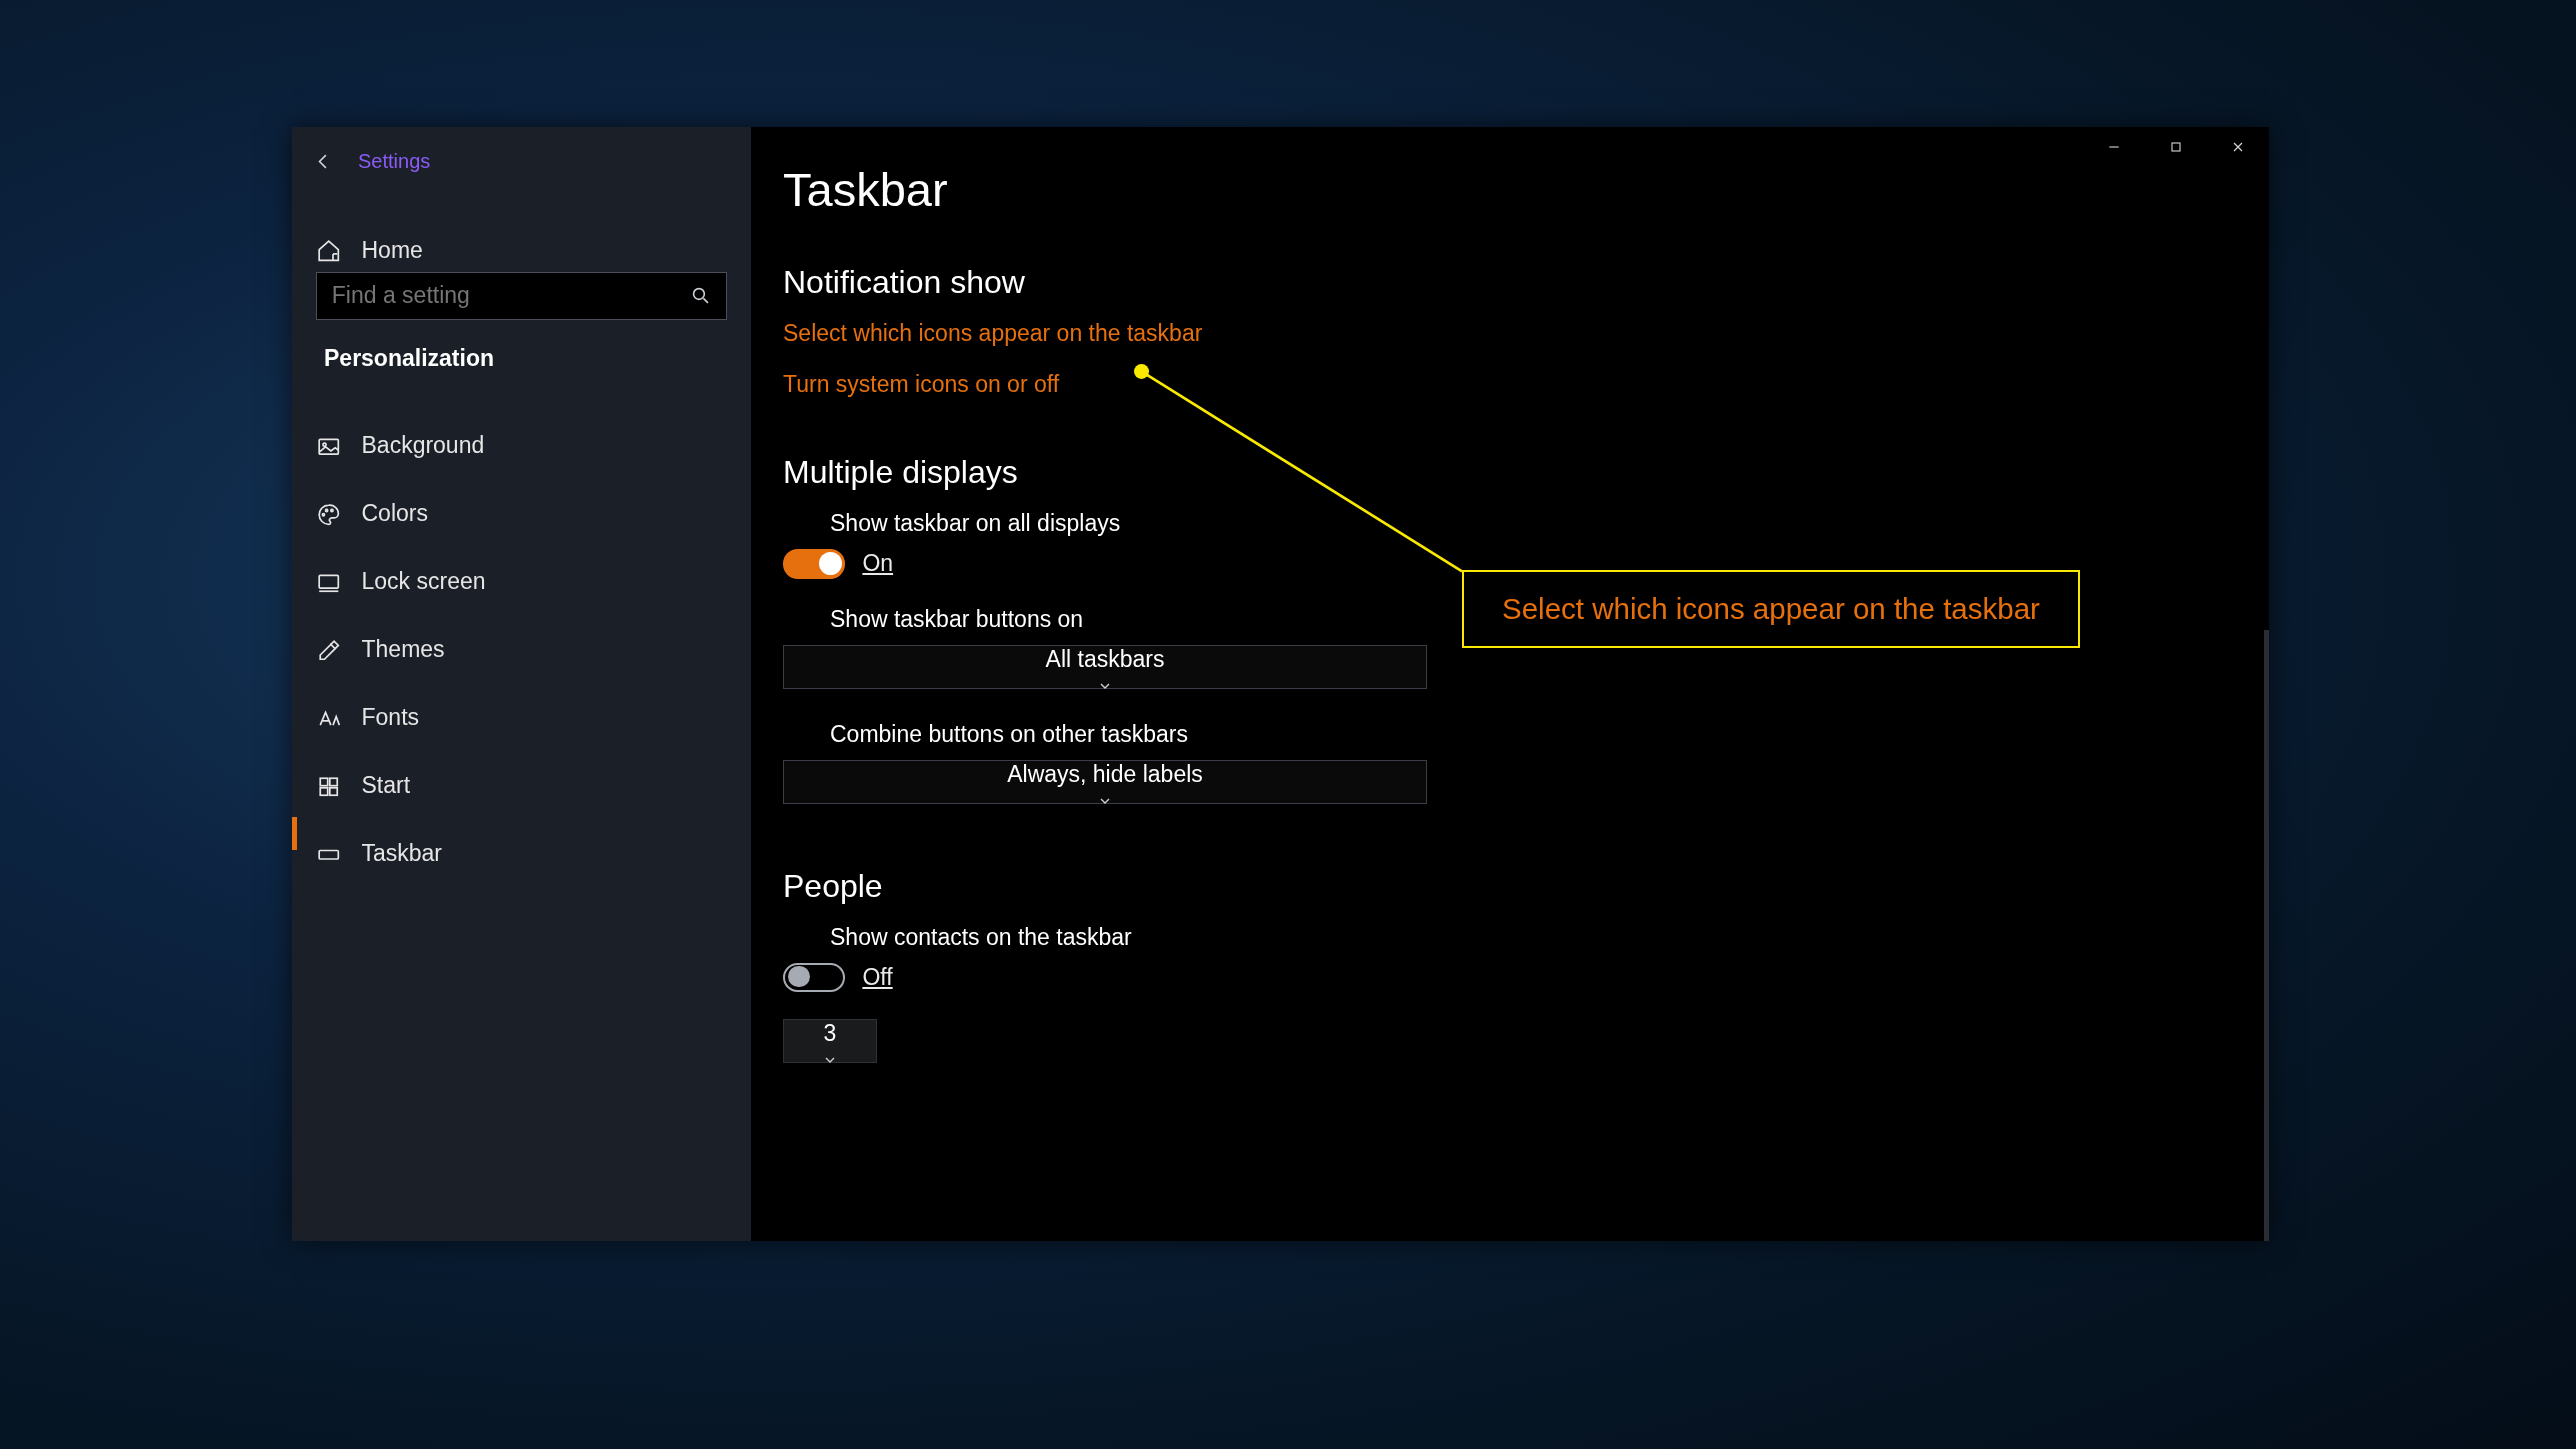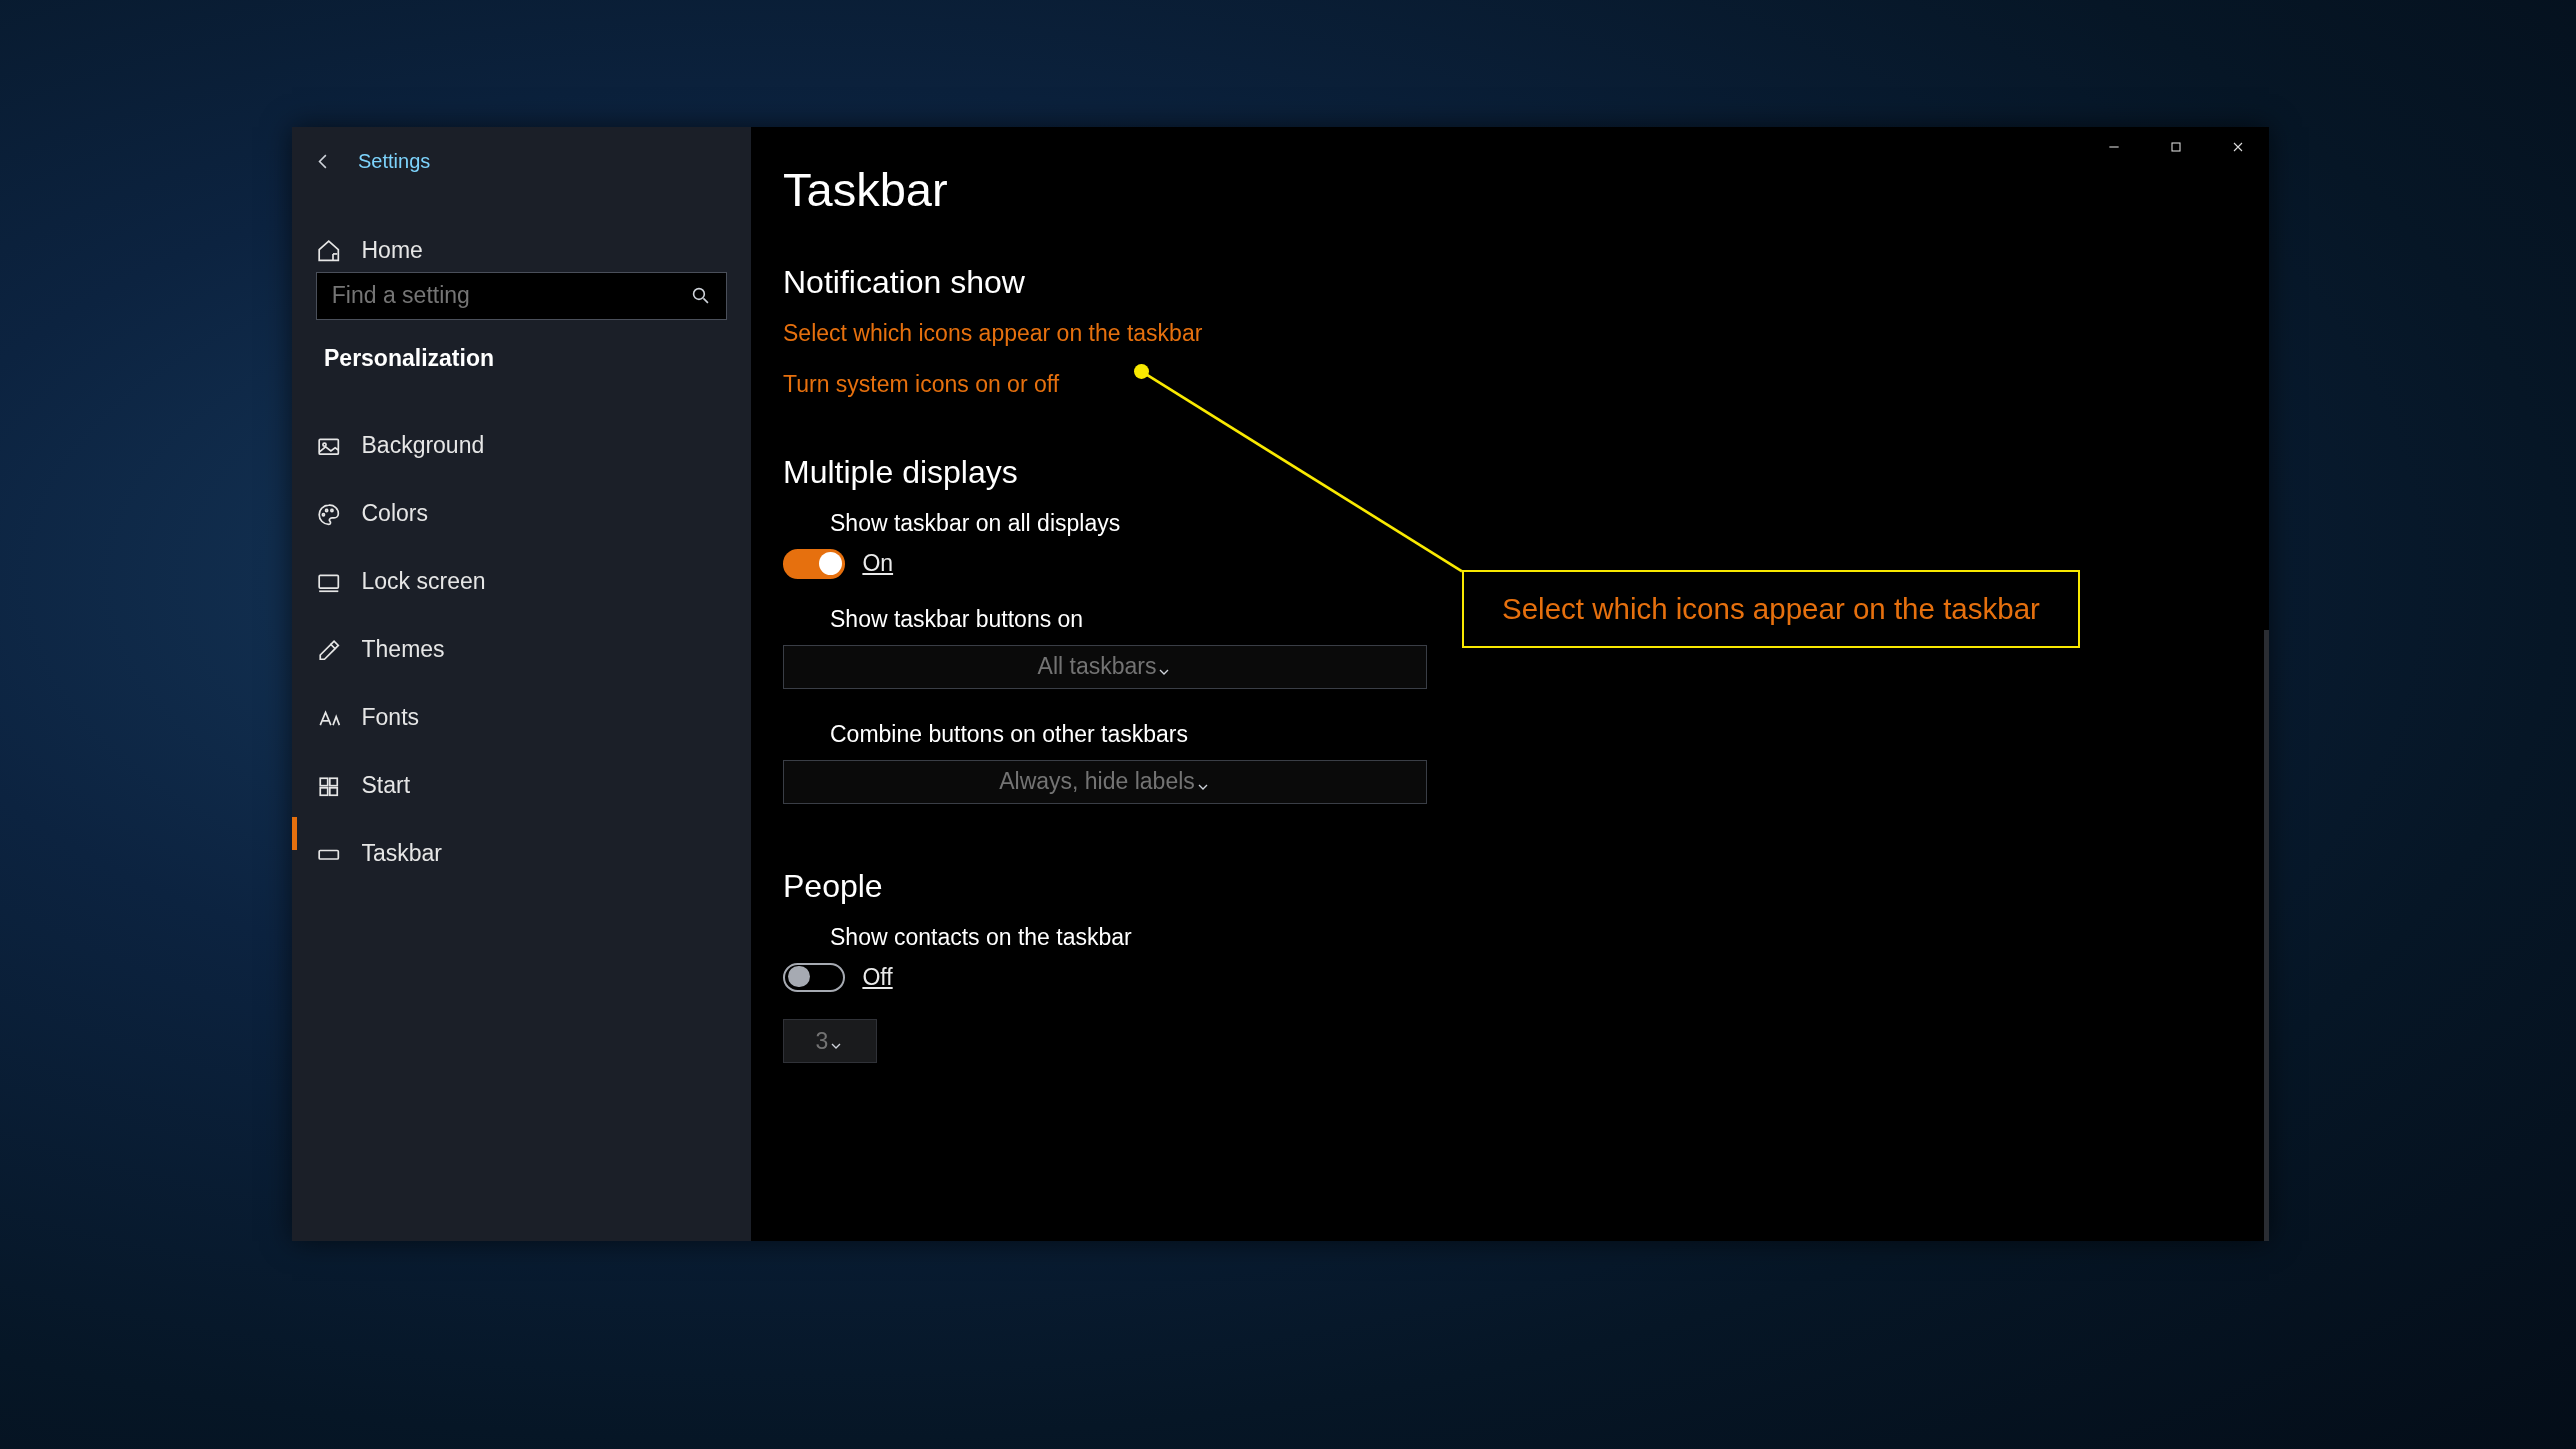--- a/index.html
+++ b/index.html
@@ -28,21 +28,21 @@
     padding-top: 12px;
   }
   .sidebar-top {
     display: flex;
     align-items: center;
     gap: 25.5px;
     padding: 5.4px 0 5.4px 21.5px;
     height: 44px;
   }
   .back-arrow { width: 19px; height: 19px; color: #cfd3da; }
-  .app-title { font-size: 20px; color: #7dd3fc; font-weight: 400; }
+  .app-title { font-size: 20px; color: #8b5cf6; font-weight: 400; }
   .nav-item {
     display: flex;
     align-items: flex-end;
     gap: 20px;
     padding: 0 0 0 24px;
     height: 68px;
     color: #e6e6e6;
     cursor: pointer;
     position: relative;
   }
@@ -122,25 +122,26 @@
   .toggle.on .knob { right: 3.4px; }
   .toggle.off .knob { left: 3.4px; background: #a6aab2; top: 1.3px; width: 21.5px; height: 21.5px; }
   .toggle-state { font-size: 23px; color: #eaeaea; text-decoration: underline; }
   .dropdown {
     width: 644px;
     height: 44px;
     border: 1.3px solid #3a3e46;
     background: #0a0a0a;
     display: flex;
     align-items: center;
-    justify-content: center;
+    justify-content: flex-start;
     padding: 0 16px;
     font-size: 23px;
-    color: #737373;
+    color: #ffffff;
     margin-bottom: 32px;
+    flex-direction: column;
   }
   .dropdown.small { width: 94px; background: #1a1b1d; border: 1.3px solid #303238; }
   .chev { width: 16px; height: 16px; color: #cfd3da; }
   .callout-box {
     position: absolute;
     border: 2.7px solid #f9e900;
     padding: 20px 38px;
     color: #e6700e;
     font-size: 29.5px;
     background: transparent;

